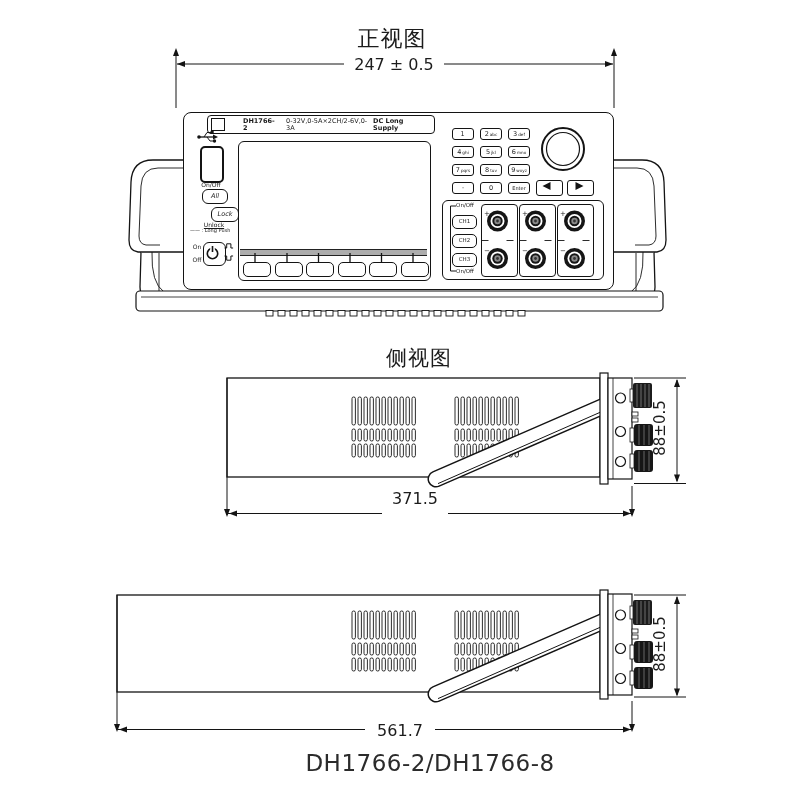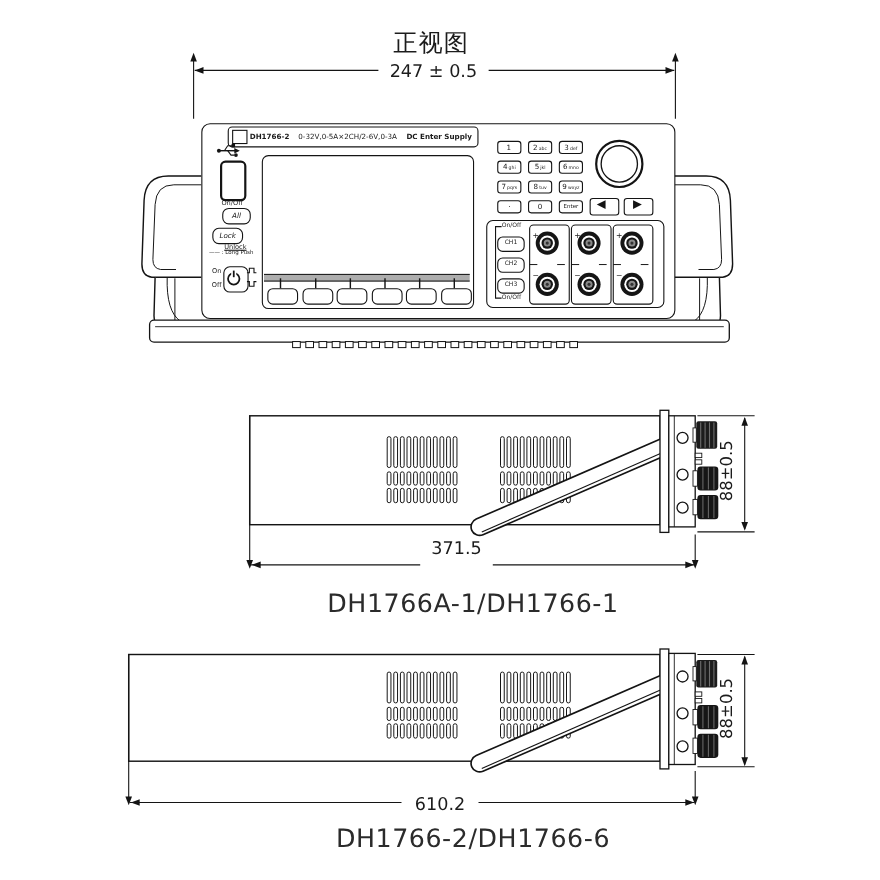--- a/index.html
+++ b/index.html
@@ -330,43 +330,43 @@
         <line x1="677" y1="597" x2="677" y2="695"></line>
         <polygon points="677,596 674,604 680,604" fill="#141414" stroke="none"></polygon>
         <polygon points="677,696.5 674,688.5 680,688.5" fill="#141414" stroke="none"></polygon>
       </g>
     </g>
   </svg>
 
   <div class="abs title" style="left:332px;top:24px;width:120px;">正视图</div>
   <div class="abs dimtxt" style="left:344px;top:55px;width:100px;">247 ± 0.5</div>
 
+  <div class="abs title" style="left:359px;top:344px;width:120px;font-size:21px;">侧视图</div>
   <div class="abs dimtxt" style="left:380px;top:489px;width:70px;">371.5</div>
   <div class="abs dimtxt rot" style="left:620px;top:419px;width:80px;font-size:15px;background:transparent;">88±0.5</div>
-  <div class="abs modeltxt" style="left:230px;top:536px;width:400px;">DH1766A-1/DH1766-1</div>
-
-  <div class="abs dimtxt" style="left:365px;top:721px;width:70px;">610.2</div>
+
+  <div class="abs dimtxt" style="left:365px;top:721px;width:70px;">561.7</div>
   <div class="abs dimtxt rot" style="left:620px;top:635px;width:80px;font-size:15px;background:transparent;">88±0.5</div>
-  <div class="abs modeltxt" style="left:230px;top:750px;width:400px;">DH1766-2/DH1766-6</div>
+  <div class="abs modeltxt" style="left:230px;top:750px;width:400px;">DH1766-2/DH1766-8</div>
 
   <div class="panel" style="left:183px;top:112px;width:429px;height:176px;">
 
     <div class="header" style="left:23px;top:2px;width:226px;height:17px;">
       <span class="hsq"></span>
-      <span style="margin-left:2px;font-weight:700;">DH1766-2</span>
+      <span style="margin-left:18px;font-weight:700;">DH1766-2</span>
       <span style="margin-left:8px;">0-32V,0-5A×2CH/2-6V,0-3A</span>
-      <span style="margin-left:auto;margin-right:5px;font-weight:700;">DC Enter Supply</span>
+      <span style="margin-left:auto;margin-right:5px;font-weight:700;">DC Long Supply</span>
     </div>
 
     <div class="btn" style="left:16px;top:33px;width:20px;height:33px;border-radius:5px;border-width:2px;"></div>
     <div class="lbl t6" style="left:13px;top:69px;width:28px;">On/Off</div>
     <div class="btn t65" style="left:18px;top:76px;width:24px;height:13px;border-radius:6px;">
         <span>All</span>
       </div>
-    <div class="btn t65" style="left:9px;top:94px;width:26px;height:13px;border-radius:6px;align-items:center;">
+    <div class="btn t65" style="left:27px;top:94px;width:26px;height:13px;border-radius:6px;align-items:center;">
         <span>Lock</span>
       </div>
     <div class="lbl t6 under" style="left:17px;top:109px;width:26px;">Unlock</div>
     <div class="lbl" style="left:6px;top:114.5px;width:52px;font-size:5px;text-align:left;">—— : Long Push</div>
     <div class="lbl t6" style="left:7px;top:131px;width:12px;">On</div>
     <div class="lbl t6" style="left:7px;top:144px;width:12px;">Off</div>
     <div class="btn" style="left:19px;top:129px;width:21px;height:22px;border-radius:6px;border-width:1.4px;"></div>
 
     <div class="abs" style="left:54px;top:28px;width:191px;height:138px;border:1.6px solid #141414;border-radius:6px;background:#fff;"></div>
     <div class="strip" style="left:56px;top:136px;width:187px;height:5px;"></div>

